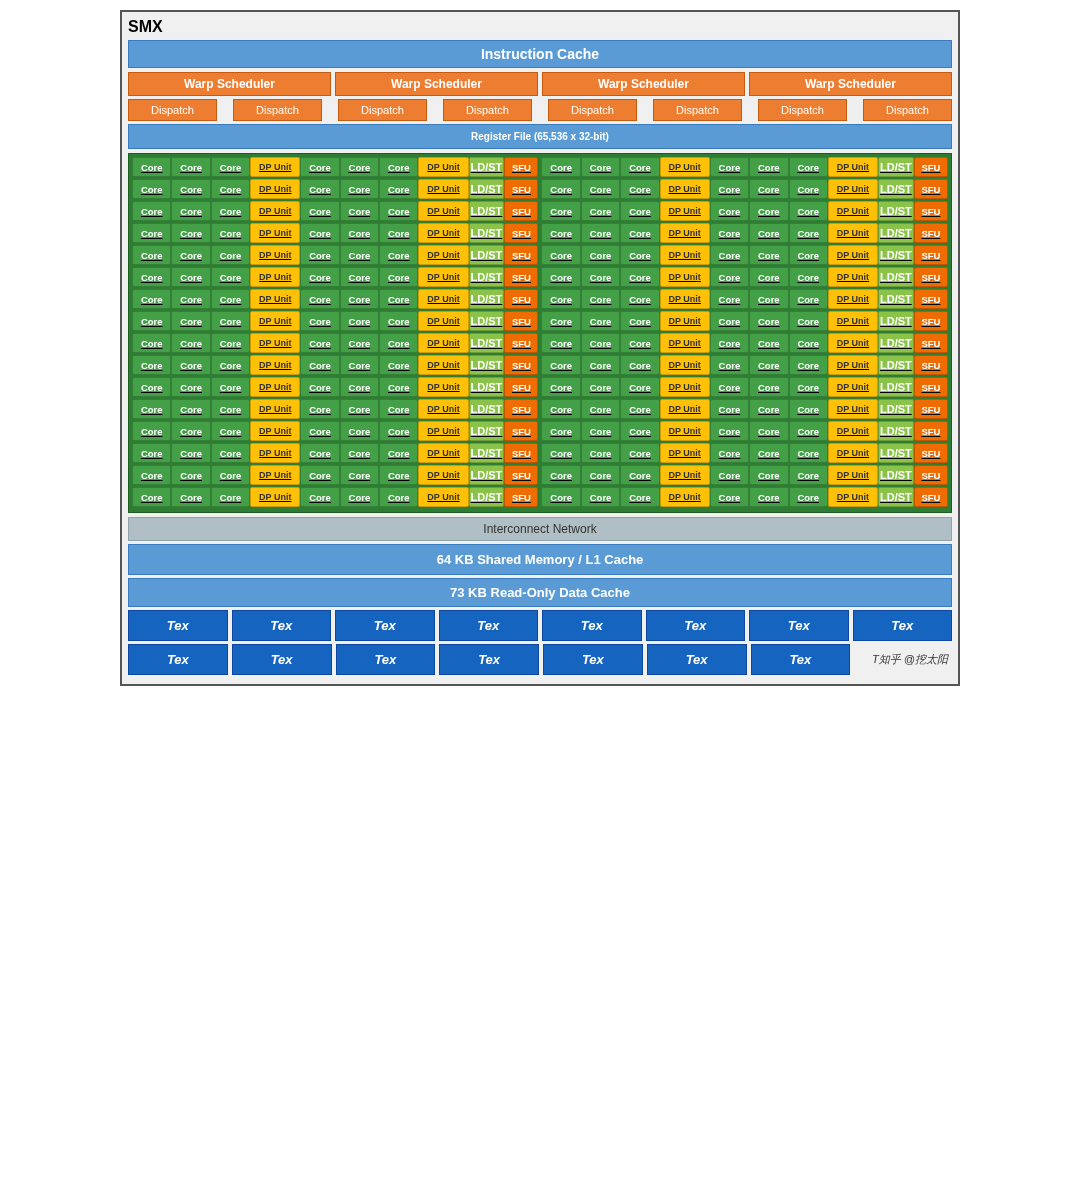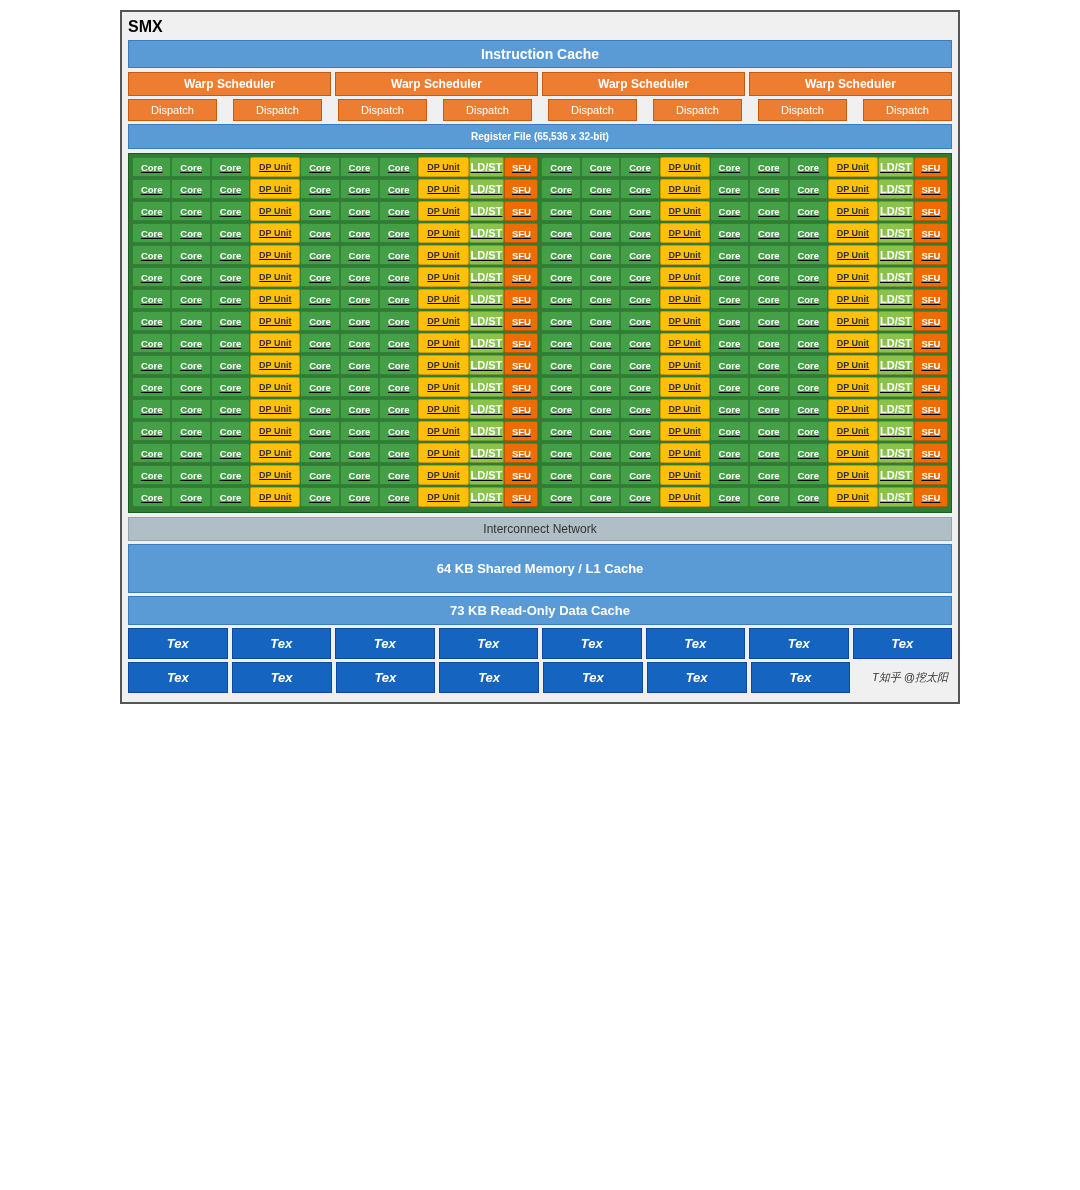--- a/index.html
+++ b/index.html
@@ -126,21 +126,21 @@
       padding: 4px;
       margin-bottom: 3px;
       border: 1px solid #90a4ae;
     }
     .shared-memory {
       background: #5b9bd5;
       color: white;
       text-align: center;
       font-weight: bold;
       font-size: 13px;
-      padding: 16px;
+      padding: 7px;
       margin-bottom: 3px;
       border: 1px solid #3a7abf;
     }
     .readonly-cache {
       background: #5b9bd5;
       color: white;
       text-align: center;
       font-weight: bold;
       font-size: 13px;
       padding: 6px;

